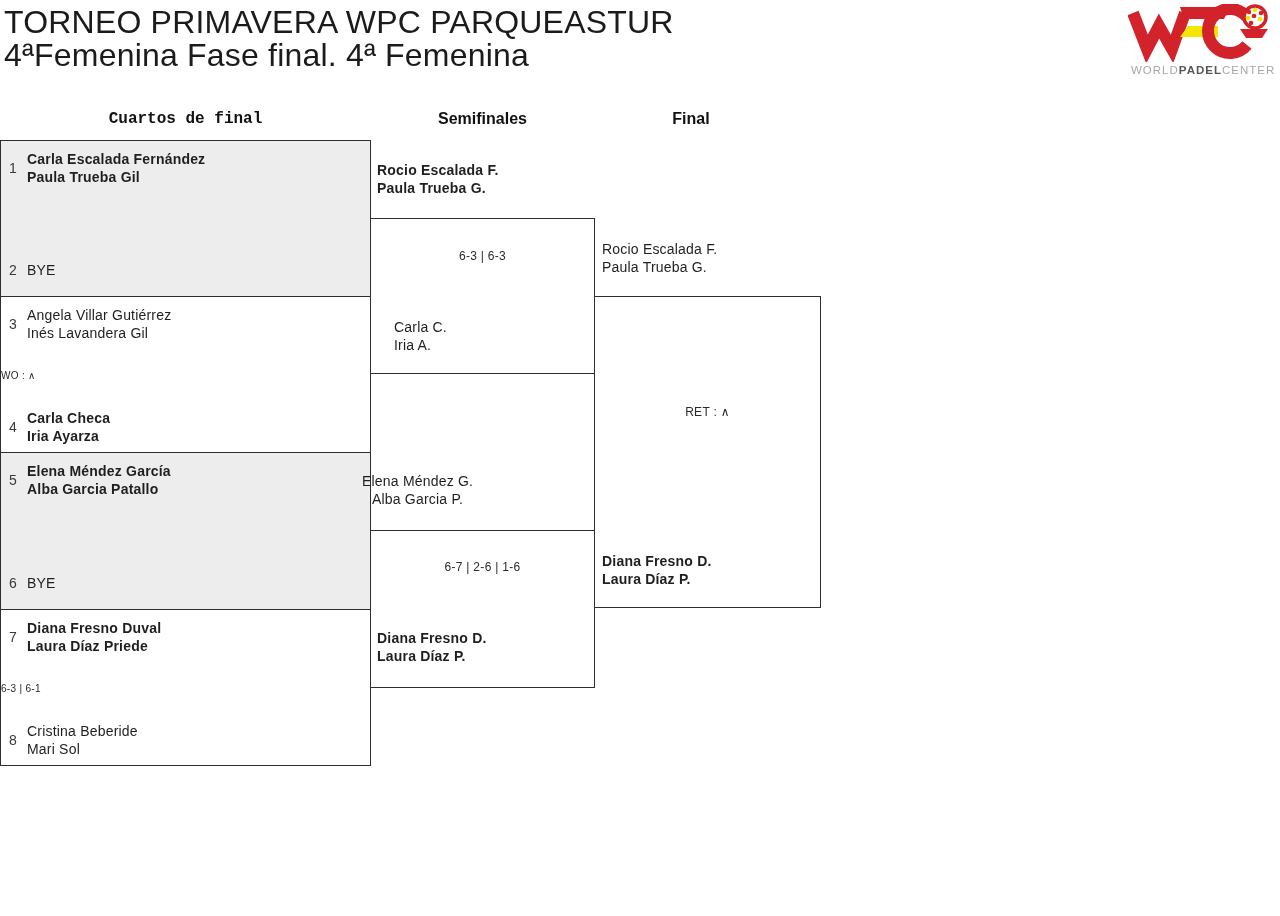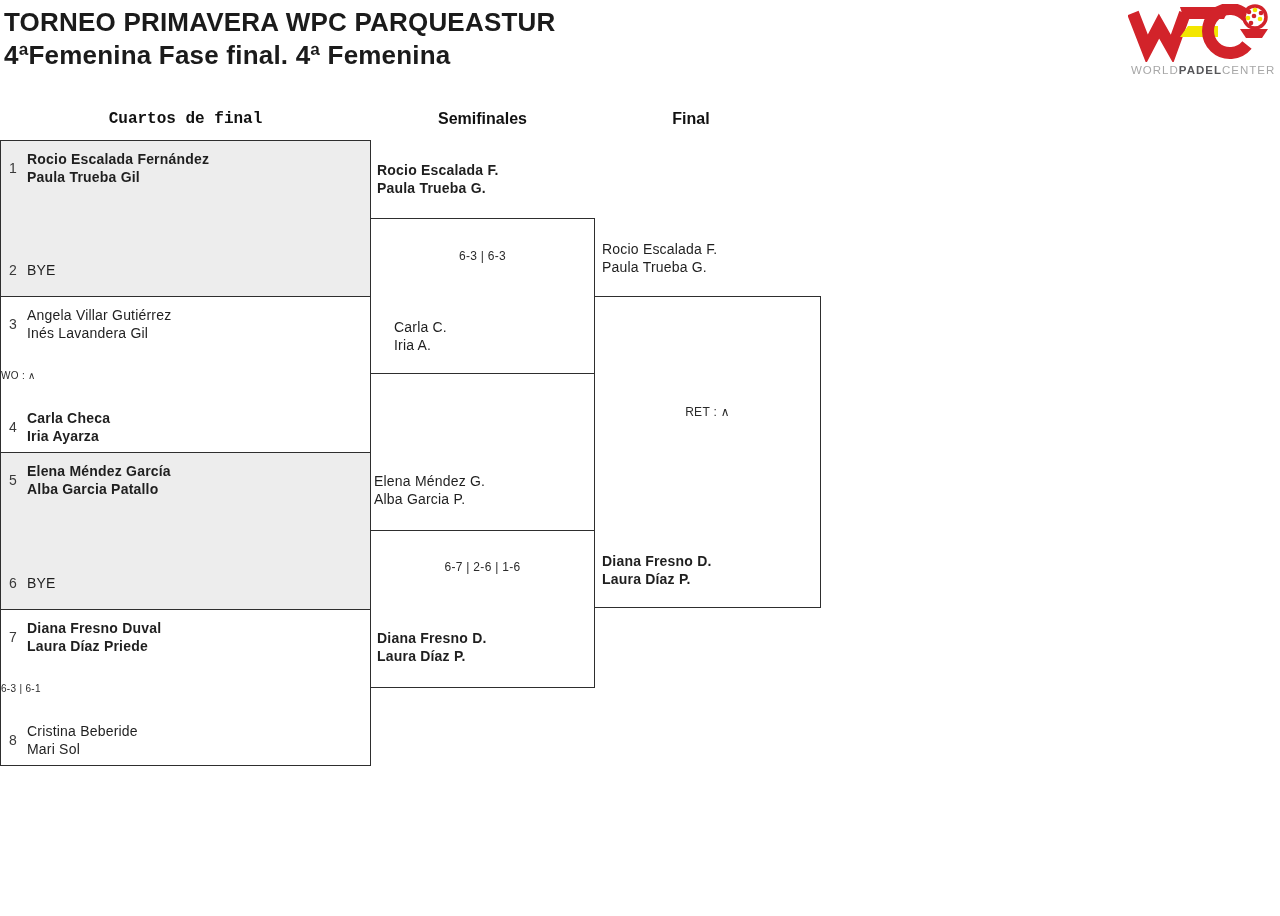--- a/index.html
+++ b/index.html
@@ -3,22 +3,22 @@
 <meta charset="utf-8">
 <style>
   html,body{margin:0;padding:0;background:#fff;}
   body{
     width:1280px;height:916px;position:relative;overflow:hidden;
     font-family:"Liberation Sans", sans-serif;color:#1a1a1a;
     -webkit-font-smoothing:antialiased;
   }
 
   
-  .page-title{position:absolute;left:4px;top:6px;font-weight:700;
-    font-size:26px;line-height:33px;color:#1b1b1b;letter-spacing:.2px;}
+  .page-title{position:absolute;left:4px;top:6px;font-weight:400;
+    font-size:32px;line-height:33px;color:#1b1b1b;letter-spacing:.2px;}
   .page-title div{white-space:nowrap;}
 
   .logo{position:absolute;left:1128px;top:4px;width:150px;}
   .logo svg{display:block;}
   .logo-wordmark{font-size:11.5px;letter-spacing:1px;line-height:12px;
     margin-top:2px;white-space:nowrap;text-align:left;padding-left:3px;}
   .wm-gray{color:#a7a7a7;}
   .wm-dark{color:#565659;font-weight:700;}
 
   
@@ -52,21 +52,21 @@
 
   .bk-names{position:absolute;font-size:14px;line-height:18px;letter-spacing:.2px;
     color:#1f1f1f;white-space:nowrap;}
   .bk-score{position:absolute;text-align:center;font-size:12px;color:#2a2a2a;
     letter-spacing:.3px;}
 
   .sf1-top{left:377px;top:161px;}
   .sf1-score{left:370px;width:225px;top:249px;}
   .sf1-bot{left:377px;top:318px;margin-left:17px;}
 
-  .sf2-top{left:374px;top:472px;}
+  .sf2-top{left:362px;top:472px;text-align:center;}
   .sf2-score{left:370px;width:225px;top:560px;}
   .sf2-bot{left:377px;top:629px;}
 
   .f-top{left:602px;top:240px;}
   .f-score{left:594px;width:227px;top:405px;}
   .f-bot{left:602px;top:552px;}
 </style>
 </head>
 <body>
 
@@ -102,21 +102,21 @@
 </div>
 
 <div class="col-header hdr-qf">Cuartos de final</div>
 <div class="col-header hdr-sf">Semifinales</div>
 <div class="col-header hdr-f">Final</div>
 
 <div class="qf-block shade" style="top:140px;height:157px;">
   <div class="team-row r-top">
     <span class="seed">1</span>
     <span class="names winner">
-      <div>Rocio Escalada Fernández</div>
+      <div>Carla Escalada Fernández</div>
       <div>Paula Trueba Gil</div>
     </span>
   </div>
   <div class="team-row r-bye">
     <span class="seed">2</span>
     <span class="names">
       <div>BYE</div>
     </span>
   </div>
 </div>

